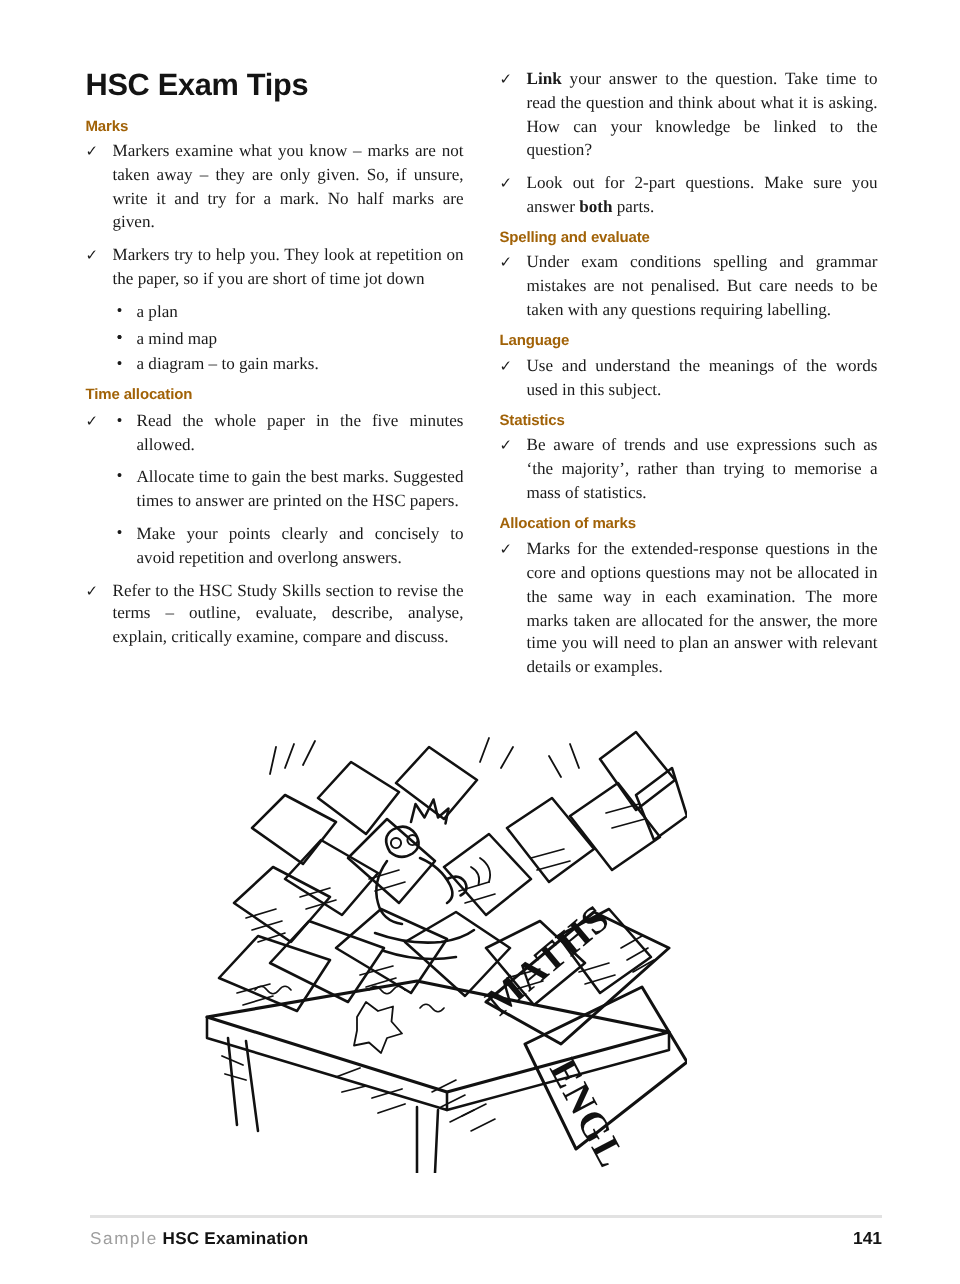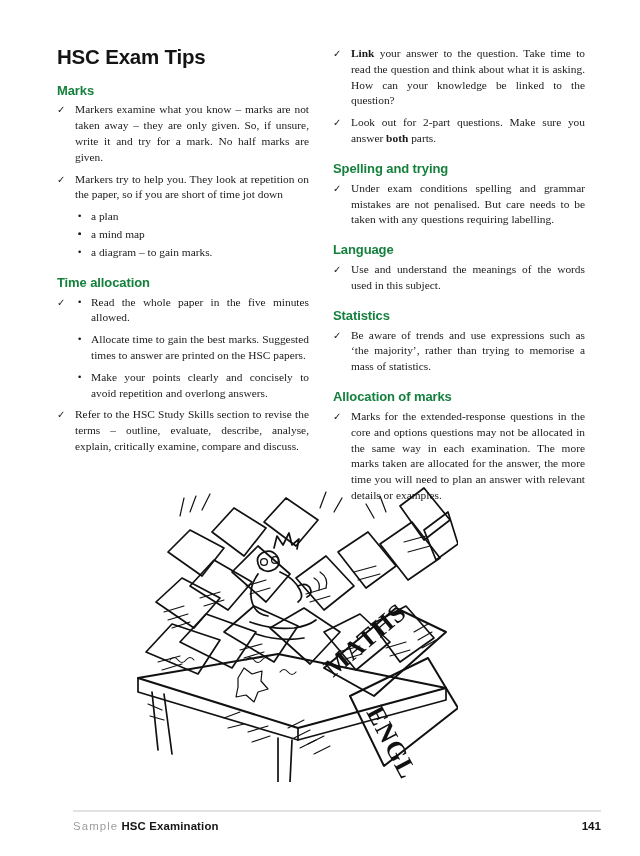--- a/index.html
+++ b/index.html
@@ -36,24 +36,24 @@
     font-weight: bold;
     font-size: 20.5px;
     letter-spacing: -0.2px;
     color: #141414;
     margin: 0 0 10px 0;
     line-height: 1.1;
   }
   .sect-head {
     font-family: "Liberation Sans", "DejaVu Sans", sans-serif;
     font-weight: bold;
-    font-size: 13px;
+    font-size: 10px;
     letter-spacing: -0.1px;
-    color: #15803d;
-    margin: 15px 0 4px 0;
+    color: #a16207;
+    margin: 1px 0 4px 0;
     line-height: 1.15;
   }
   .col > .sect-head:first-child {
     margin-top: 0;
   }
 
   
   .tick-item,
   .bullet-item,
   .tick-bullet-item {
@@ -126,21 +126,21 @@
   }
   .illustration svg {
     display: block;
     width: 100%;
     height: 100%;
   }
 
   
   .footer {
     position: absolute;
-    left: 73px;
+    left: 60px;
     top: 810px;
     width: 528px;
   }
   .footer-rule {
     height: 2px;
     background: #e2e2e2;
     width: 100%;
   }
   .footer-row {
     display: flex;
@@ -234,21 +234,21 @@
 
       <div class="tick-item">
         <span class="tick">✓</span>
         <span class="txt"><b>Link</b> your answer to the question. Take time to read the question and think about what it is asking. How can your knowledge be linked to the question?</span>
       </div>
       <div class="tick-item">
         <span class="tick">✓</span>
         <span class="txt">Look out for 2-part questions. Make sure you answer <b>both</b> parts.</span>
       </div>
 
-      <h2 class="sect-head">Spelling and trying</h2>
+      <h2 class="sect-head">Spelling and evaluate</h2>
       <div class="tick-item">
         <span class="tick">✓</span>
         <span class="txt">Under exam conditions spelling and grammar mistakes are not penalised. But care needs to be taken with any questions requiring labelling.</span>
       </div>
 
       <h2 class="sect-head">Language</h2>
       <div class="tick-item">
         <span class="tick">✓</span>
         <span class="txt">Use and understand the meanings of the words used in this subject.</span>
       </div>

